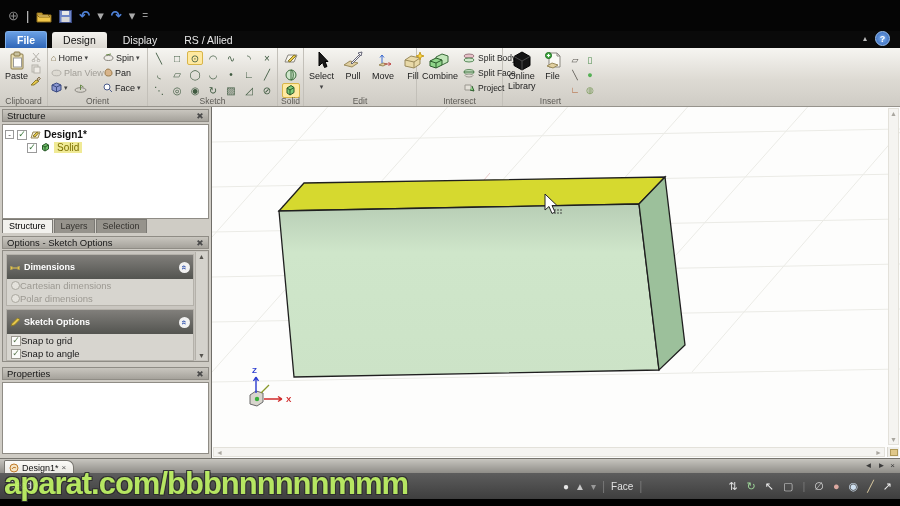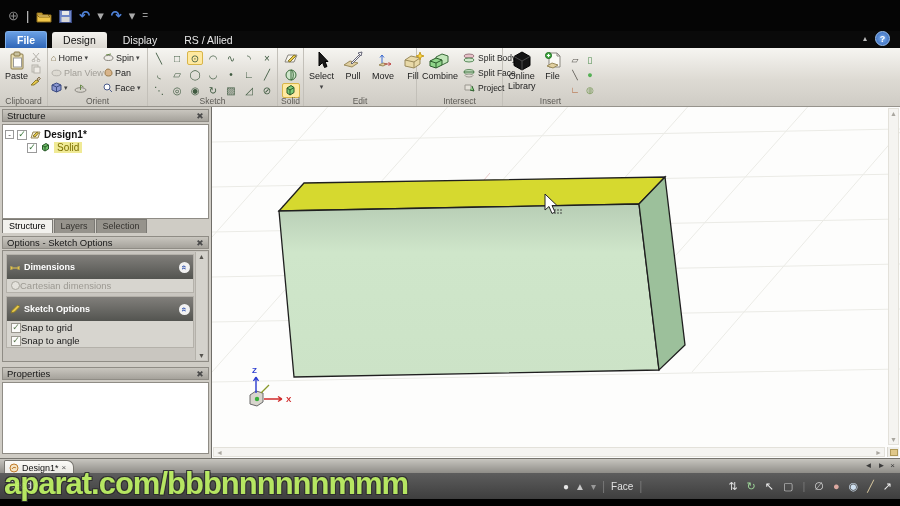--- a/index.html
+++ b/index.html
@@ -473,20 +473,24 @@
               <path d="M1 5L2.5 4M1 5l1.5 1M9 5L7.5 4M9 5l-1.5 1" stroke="#e8c84a" fill="none"></path>
             </svg>
         </span>
         <span>Dimensions</span>
         <span class="chev">«</span>
       </div>
       <div class="orow disabled">
         <span class="radio"></span>
         <span>Cartesian dimensions</span>
       </div>
+      <div class="orow disabled">
+        <span class="radio" style="border-radius:50%;"></span>
+        <span>Polar dimensions</span>
+      </div>
     </div>
     <div class="sec">
       <div class="sec-h">
         <span class="mini">
           <svg width="10" height="9" viewBox="0 0 10 9">
               <path d="M1 8l1-2.5L7.5 0 10 1.5 4.5 7z" fill="#e8c84a" stroke="#8a7a2a"></path>
             </svg>
         </span>
         <span>Sketch Options</span>
         <span class="chev">«</span>

